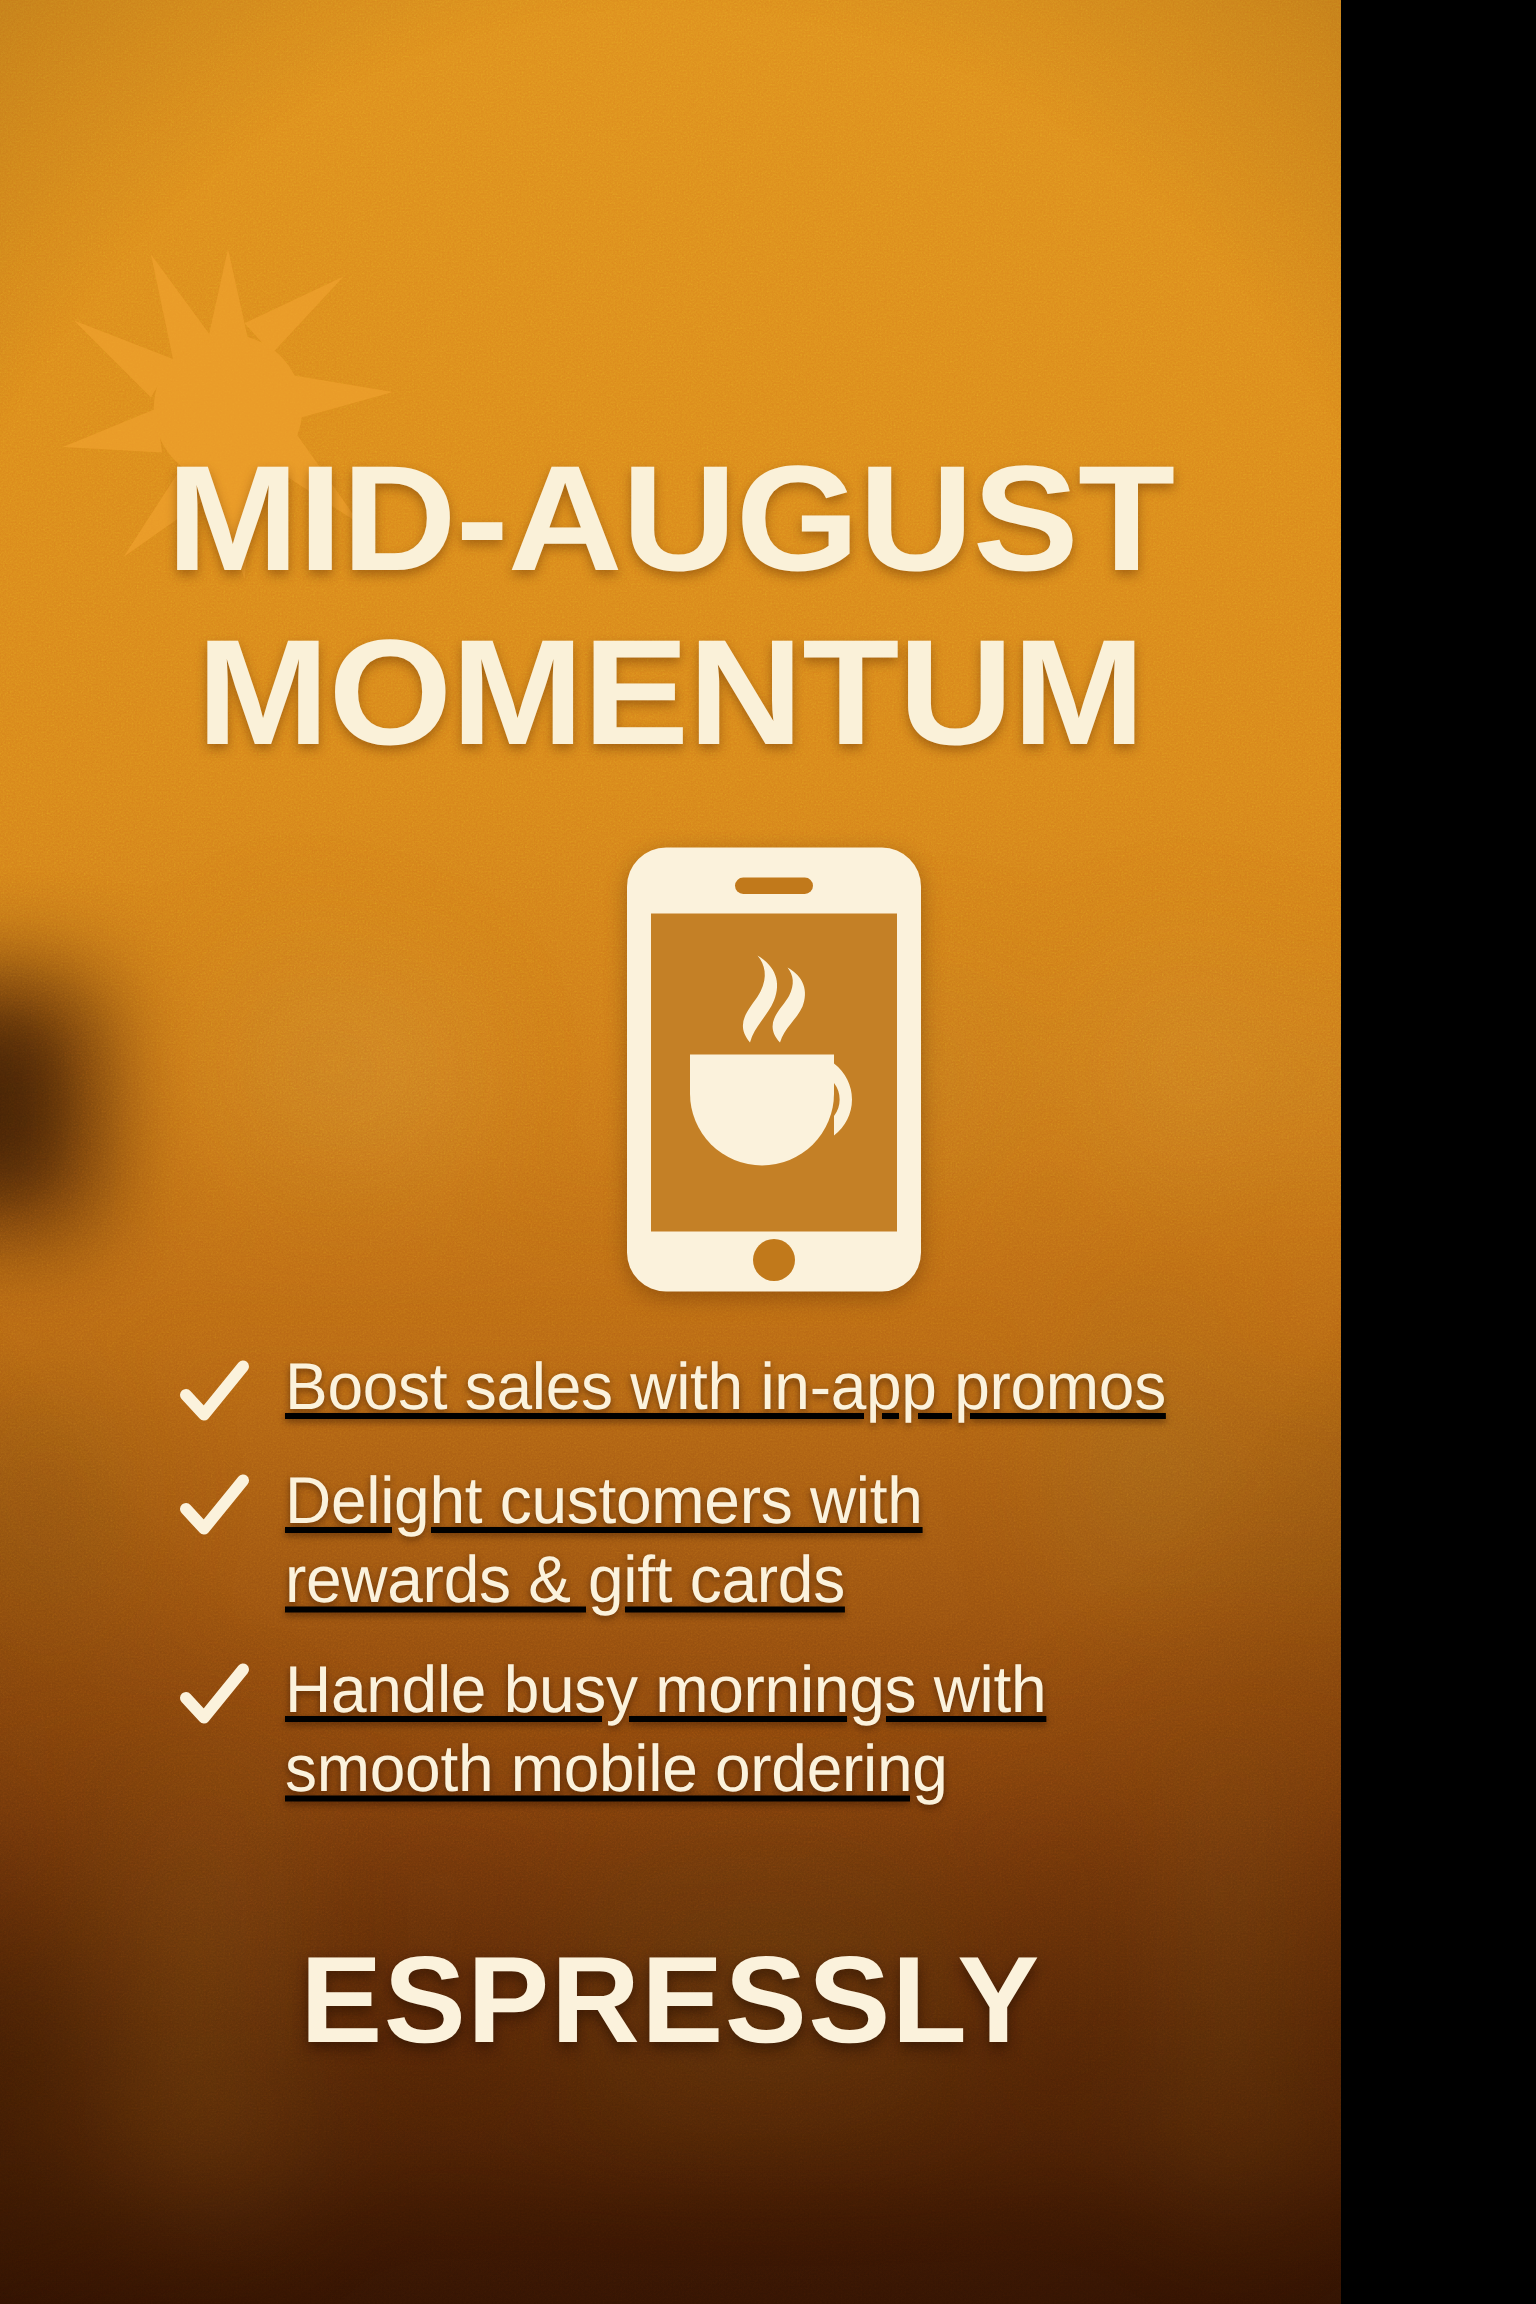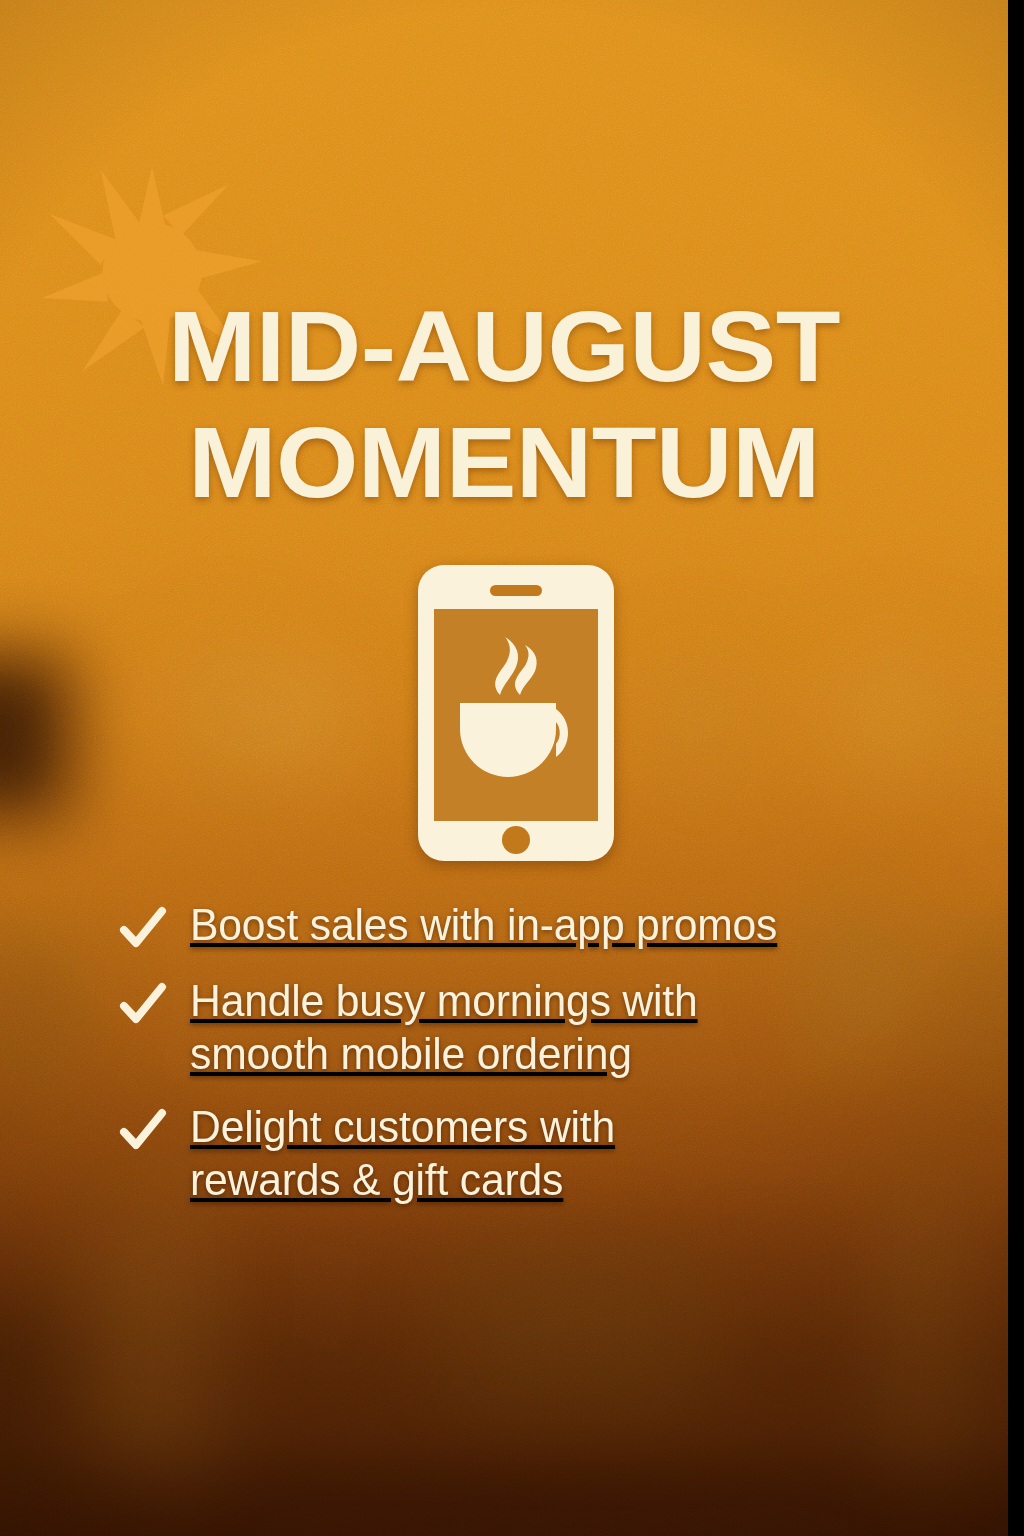--- a/index.html
+++ b/index.html
@@ -2,21 +2,21 @@
 <html><head>
 <meta charset="utf-8">
 <style>
   html, body {
     margin: 0;
     padding: 0;
     background: #000;
   }
   #poster {
     position: relative;
-    width: 1008px;
+    width: 894px;
     height: 1536px;
     overflow: hidden;
     font-family: "Liberation Sans", "DejaVu Sans", sans-serif;
     background: #D9871C;
     user-select: none;
   }
 
   
   .bg-base {
     position: absolute;
@@ -260,27 +260,28 @@
         <svg class="check-icon" viewBox="0 0 50 50">
           <path d="M6 26 L18 39 L44 7" fill="none" stroke="#FBF2DC" stroke-width="8" stroke-linecap="round" stroke-linejoin="round"></path>
         </svg>
         <div class="bullet-text">Boost sales with in-app promos</div>
       </div>
 
       <div class="bullet">
         <svg class="check-icon" viewBox="0 0 50 50">
           <path d="M6 26 L18 39 L44 7" fill="none" stroke="#FBF2DC" stroke-width="8" stroke-linecap="round" stroke-linejoin="round"></path>
         </svg>
-        <div class="bullet-text" style="max-width:600px;">Handle busy mornings with smooth mobile ordering</div>
+        <div class="bullet-text" style="max-width:560px;">Delight customers with rewards &amp; gift cards</div>
       </div>
 
       <div class="bullet">
         <svg class="check-icon" viewBox="0 0 50 50">
           <path d="M6 26 L18 39 L44 7" fill="none" stroke="#FBF2DC" stroke-width="8" stroke-linecap="round" stroke-linejoin="round"></path>
         </svg>
-        <div class="bullet-text" style="max-width:560px;">Delight customers with rewards &amp; gift cards</div>
+        <div class="bullet-text" style="max-width:600px;">Handle busy mornings with smooth mobile ordering</div>
       </div>
 
     </div>
 
+    <div class="brand">ESPRESSLY</div>
 
   </div>
 </div>
 
 </body></html>

